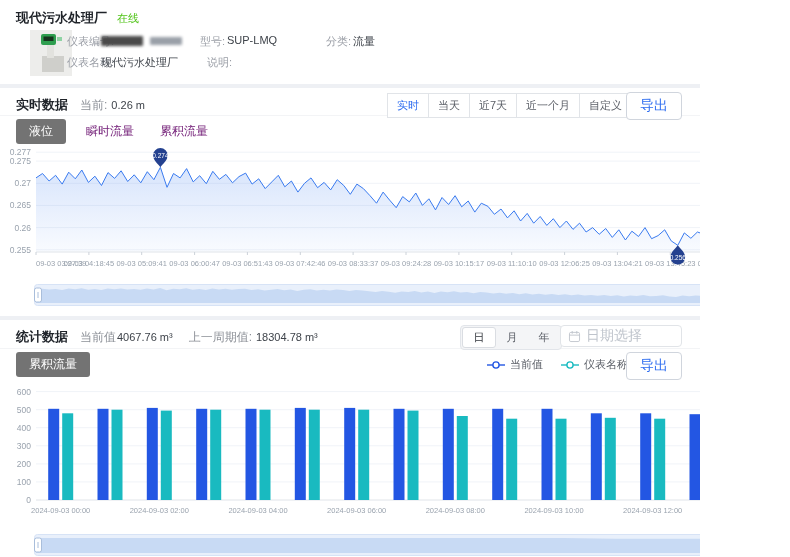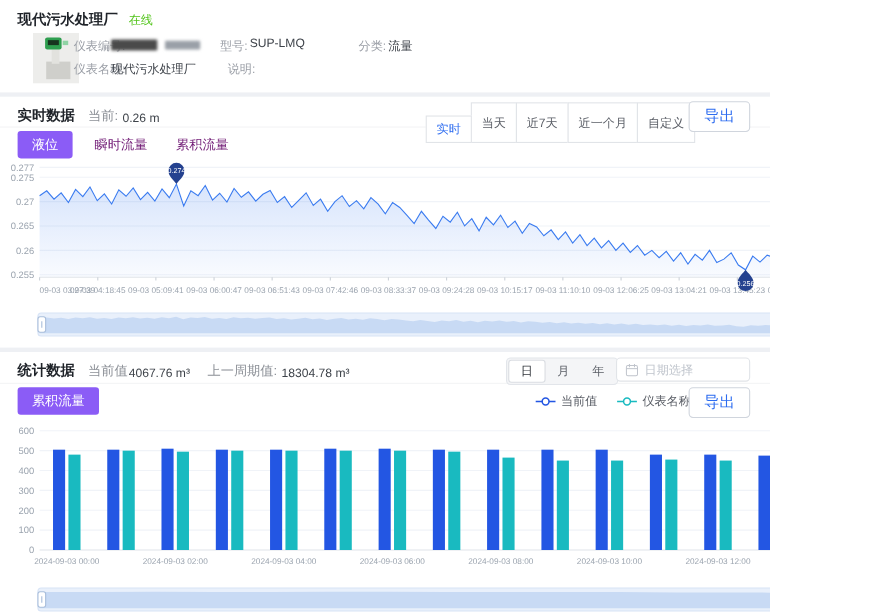--- a/index.html
+++ b/index.html
@@ -9,40 +9,40 @@
   .divider{position:absolute;left:0;right:0;height:4px;background:#eef0f4;}
   .row-line{position:absolute;left:0;right:0;height:1px;background:#f3f4f6;}
   .abs{position:absolute;}
   .plant-title{position:absolute;left:16px;top:9px;font-size:13px;font-weight:bold;color:#1f2329;}
   .status{position:absolute;left:117px;top:11px;font-size:11px;}
   .photo{position:absolute;left:30px;top:30px;width:42px;height:46px;}
   .f-label{position:absolute;font-size:11px;color:#9a9ea6;white-space:nowrap;}
   .f-value{position:absolute;font-size:11px;color:#3e434a;white-space:nowrap;}
   .redact{position:absolute;display:inline-block;height:10px;border-radius:1px;background:#4a4a4a;filter:blur(1.5px);}
   .redact.r2{background:#9aa0a8;height:8px;}
-  .sec-head{position:absolute;left:16px;top:8px;display:flex;align-items:flex-end;}
+  .sec-head{position:absolute;left:16px;top:8px;display:flex;align-items:center;}
   .sec-title{font-size:13px;font-weight:bold;color:#1f2329;margin-right:12px;}
   .kv-label{font-size:12px;color:#8c9097;margin-right:4px;}
   .kv-value{font-size:11px;color:#3e434a;margin-right:16px;}
   .range-group{position:absolute;right:68px;top:5px;display:flex;}
   .rbtn{font-size:11px;padding:4px 9px;border:1px solid #e1e4e8;background:#fff;color:#5a5e66;
         margin-left:-1px;cursor:pointer;font-family:inherit;white-space:nowrap;}
-  .rbtn.active{color:#2d6cf0;position:relative;z-index:1;margin-top:12px;}
+  .rbtn.active{color:#2d6cf0;position:relative;z-index:1;}
   .export-btn{position:absolute;font-size:14px;color:#2d6cf0;background:#fff;border:1px solid #d0d5dd;
         border-radius:4px;padding:4px 13px;cursor:pointer;font-family:inherit;}
   .tabs{position:absolute;left:16px;top:31px;display:flex;align-items:center;}
   .tab{font-size:12px;color:#701a75;margin-right:26px;padding:4px 0;cursor:pointer;}
-  .tab.active{background:#8b5cf6;color:#fff;padding:4px 13px;border-radius:3px;margin-right:20px;}
+  .tab.active{background:#737373;color:#fff;padding:4px 13px;border-radius:3px;margin-right:20px;}
   .seg-group{position:absolute;right:138px;top:5px;display:flex;background:#f4f5f7;border:1px solid #e2e5ea;
         border-radius:4px;padding:1px;}
   .seg{width:32px;text-align:center;font-size:11px;color:#5a5e66;padding:3px 0;cursor:pointer;border-radius:3px;}
   .seg.active{background:#fff;border:1px solid #dadde2;padding:2px 0;color:#32363c;}
   .datepicker{position:absolute;right:18px;top:5px;width:104px;height:20px;border:1px solid #e1e4e8;
         border-radius:4px;display:flex;align-items:center;padding:0 8px;gap:6px;background:#fff;cursor:pointer;}
-  .datepicker .ph{font-size:11px;color:#bfc4cc;}
+  .datepicker .ph{font-size:14px;color:#bfc4cc;}
   .legend{position:absolute;right:72px;top:37px;display:flex;gap:18px;align-items:center;}
   .legend-item{display:flex;align-items:center;gap:5px;font-size:11px;color:#5a5e66;cursor:pointer;}
   svg{font-family:inherit;overflow:visible;}
   .ax{font-size:7.5px;fill:#9aa3ae;}
   .ay{font-size:8.5px;fill:#9aa3ae;}
   .pin-t{font-size:6.5px;fill:#ffffff;}
 </style>
 </head>
 <body>
 

